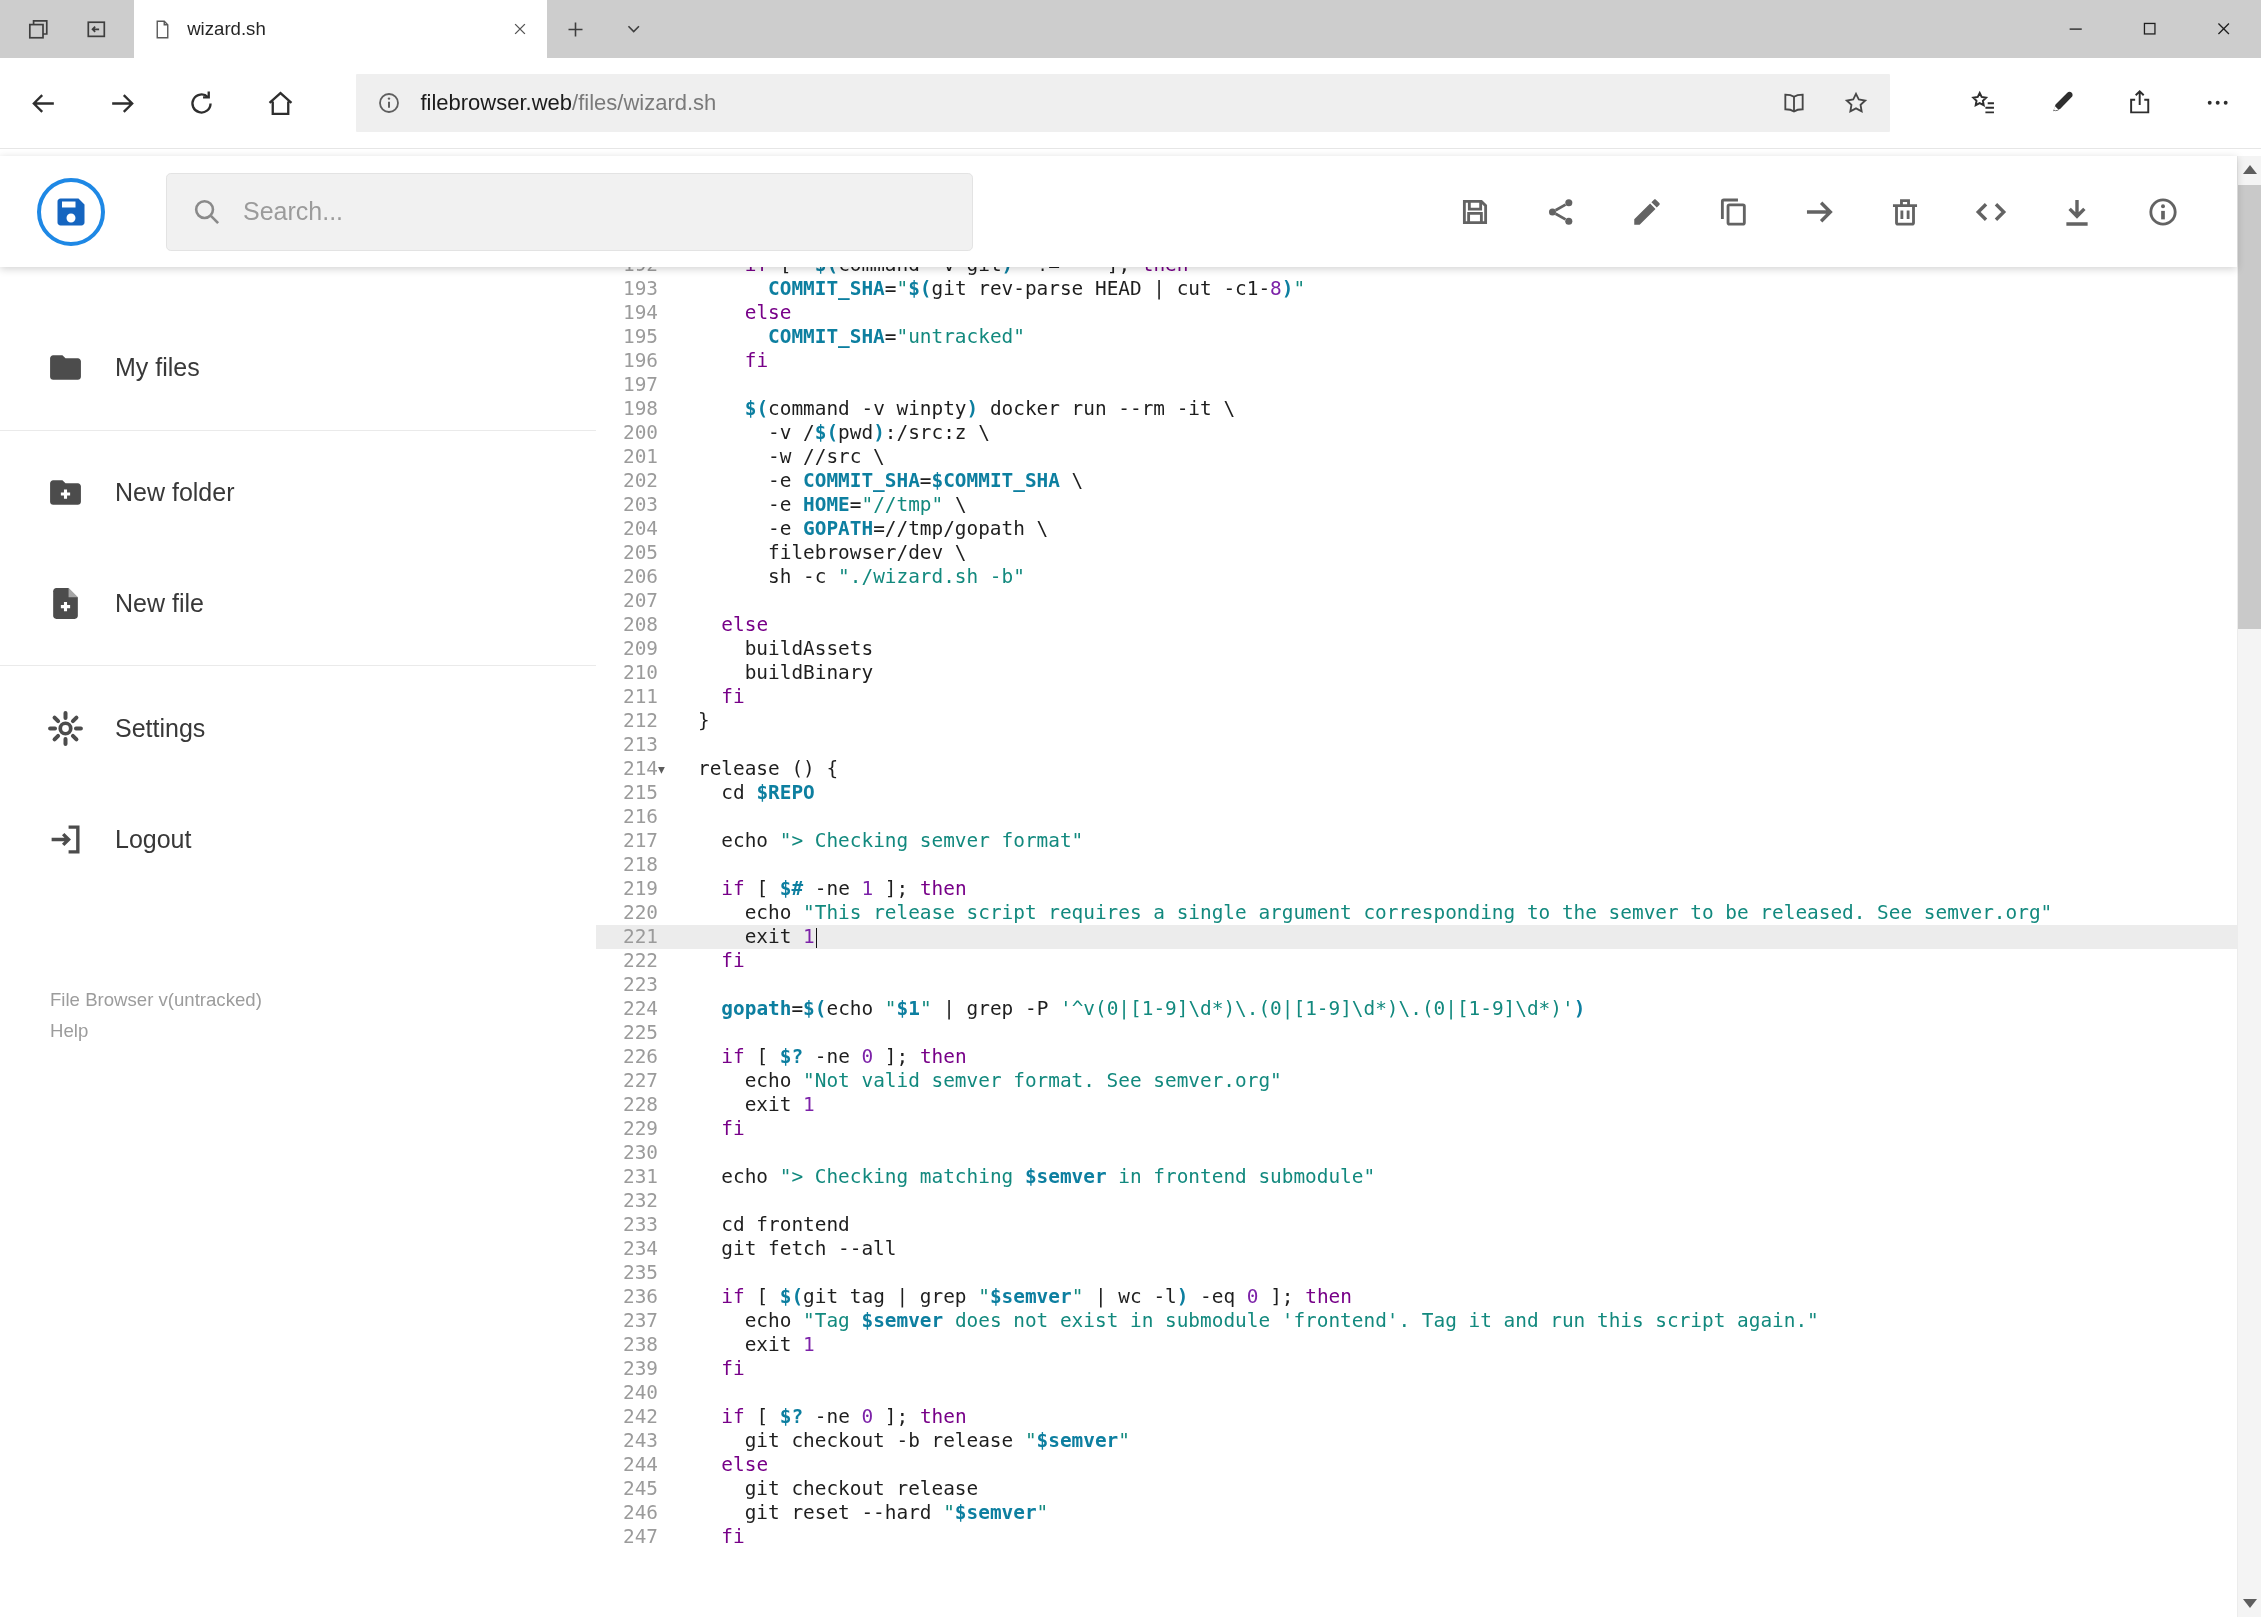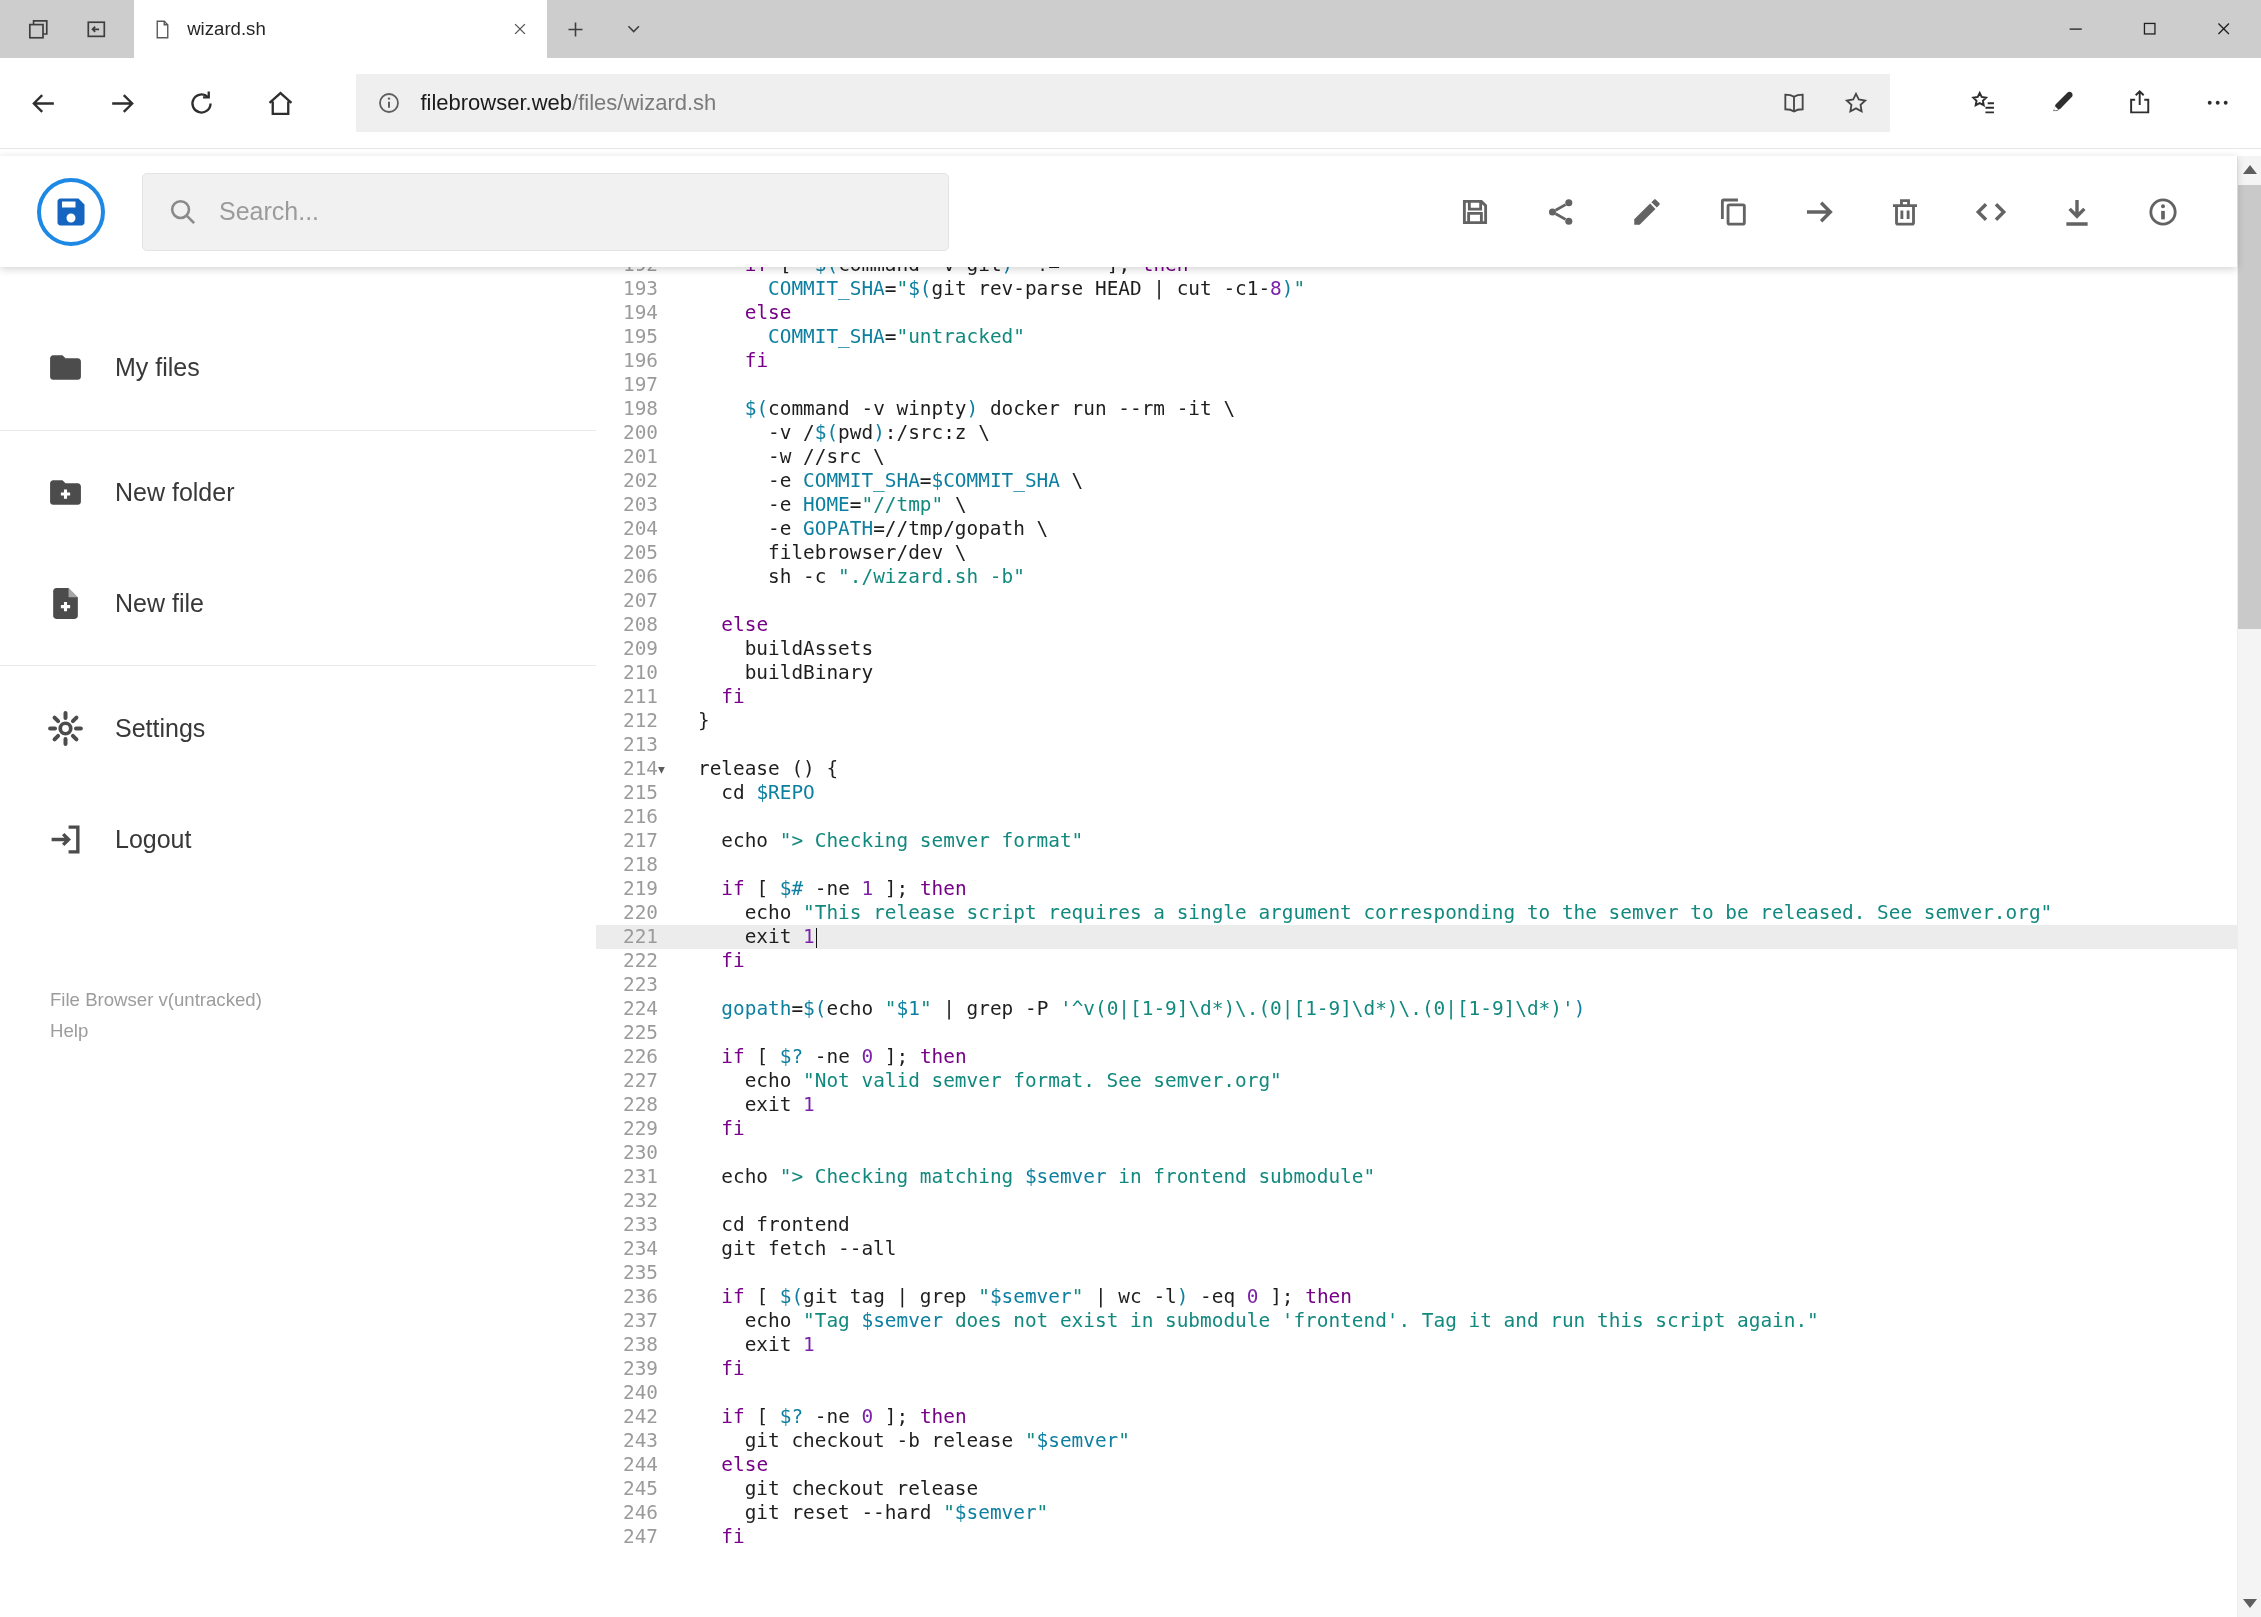--- a/index.html
+++ b/index.html
@@ -37,21 +37,21 @@
   .ab-path{color:#7a7a7a;}
   .ab-right{margin-left:auto;display:flex;align-items:center;gap:36px;color:#474747;}
   .ab-right svg{width:26px;height:26px;}
   .nav-right{margin-left:auto;display:flex;align-items:center;margin-right:4.8px;}
   .nav-right .nav-btn{width:78px;}
   .nav-right svg{width:27.4px;height:27.4px;}
 
   
   .appheader{position:absolute;top:156px;left:0;width:2237px;height:111px;background:#fff;
     display:flex;align-items:center;padding:0 57px 0 37px;box-sizing:border-box;
-    box-shadow:0 2.4px 8px rgba(0,0,0,.18);z-index:4;}
+    box-shadow:0 2.4px 8px rgba(0,0,0,.18);z-index:4;gap:24px;}
   .logo{width:68px;height:68px;border-radius:50%;border:4.8px solid var(--accent-blue,#1e88e5);
     display:flex;align-items:center;justify-content:center;box-sizing:border-box;background:#fff;}
   .logo svg{width:36px;height:36px;color:#1565c0;}
   .search{margin-left:37px;width:807px;height:78px;background:#f1f1f1;border:0.8px solid #e3e3e3;border-radius:4.8px;
     display:flex;align-items:center;padding:0 24px;box-sizing:border-box;cursor:text;}
   .search-icon{color:#8a8a8a;}
   .search-icon svg{width:31px;height:31px;}
   .search-ph{margin-left:21px;font-size:25px;color:#9b9b9b;}
   .toolbar{margin-left:auto;display:flex;align-items:center;gap:52px;color:#636363;}
   .tool-btn{cursor:pointer;}
@@ -71,21 +71,21 @@
   .editor{position:absolute;top:267px;left:596px;right:24px;bottom:0;background:#fff;overflow:hidden;cursor:text;}
   .cm-lines{margin-top:-13.7px;}
   .cm-row{display:flex;height:24px;line-height:24px;
     font-family:"DejaVu Sans Mono",monospace;font-size:19.4px;color:#1e1e1e;}
   .cm-row.active{background:var(--active-line-bg,#ececec);}
   .cm-gutter{width:84px;flex:none;display:flex;justify-content:flex-end;color:#9b9b9b;}
   .cm-fold{width:22px;text-align:left;font-family:"DejaVu Sans",sans-serif;font-size:13.7px;color:#5c5c5c;line-height:24px;}
   .cm-code{margin:0;padding-left:18px;white-space:pre;font:inherit;}
   .t-k{color:var(--keyword,#770088);}
   .t-s{color:var(--string,#12897e);}
-  .t-v{color:var(--variable,#0d7fa0);}
+  .t-v{color:var(--variable,#0d7fa0);font-weight:bold;}
   .t-n{color:var(--number,#7c22a8);}
   .cm-cursor{display:inline-block;width:1.6px;height:20px;background:#111;vertical-align:middle;margin-left:0.8px;
     animation:blink 1.1s steps(1) infinite;}
   @keyframes blink{50%{opacity:0;}}
 
   
   .page-scrollbar{position:absolute;top:156px;right:0;width:24px;bottom:0;background:#f4f4f4;border-left:0.8px solid #ececec;box-sizing:border-box;}
   .sb-btn{position:absolute;left:0;width:24px;height:27.4px;display:flex;align-items:center;justify-content:center;cursor:pointer;}
   .sb-btn.up{top:0;}
   .sb-btn.down{bottom:0;}

